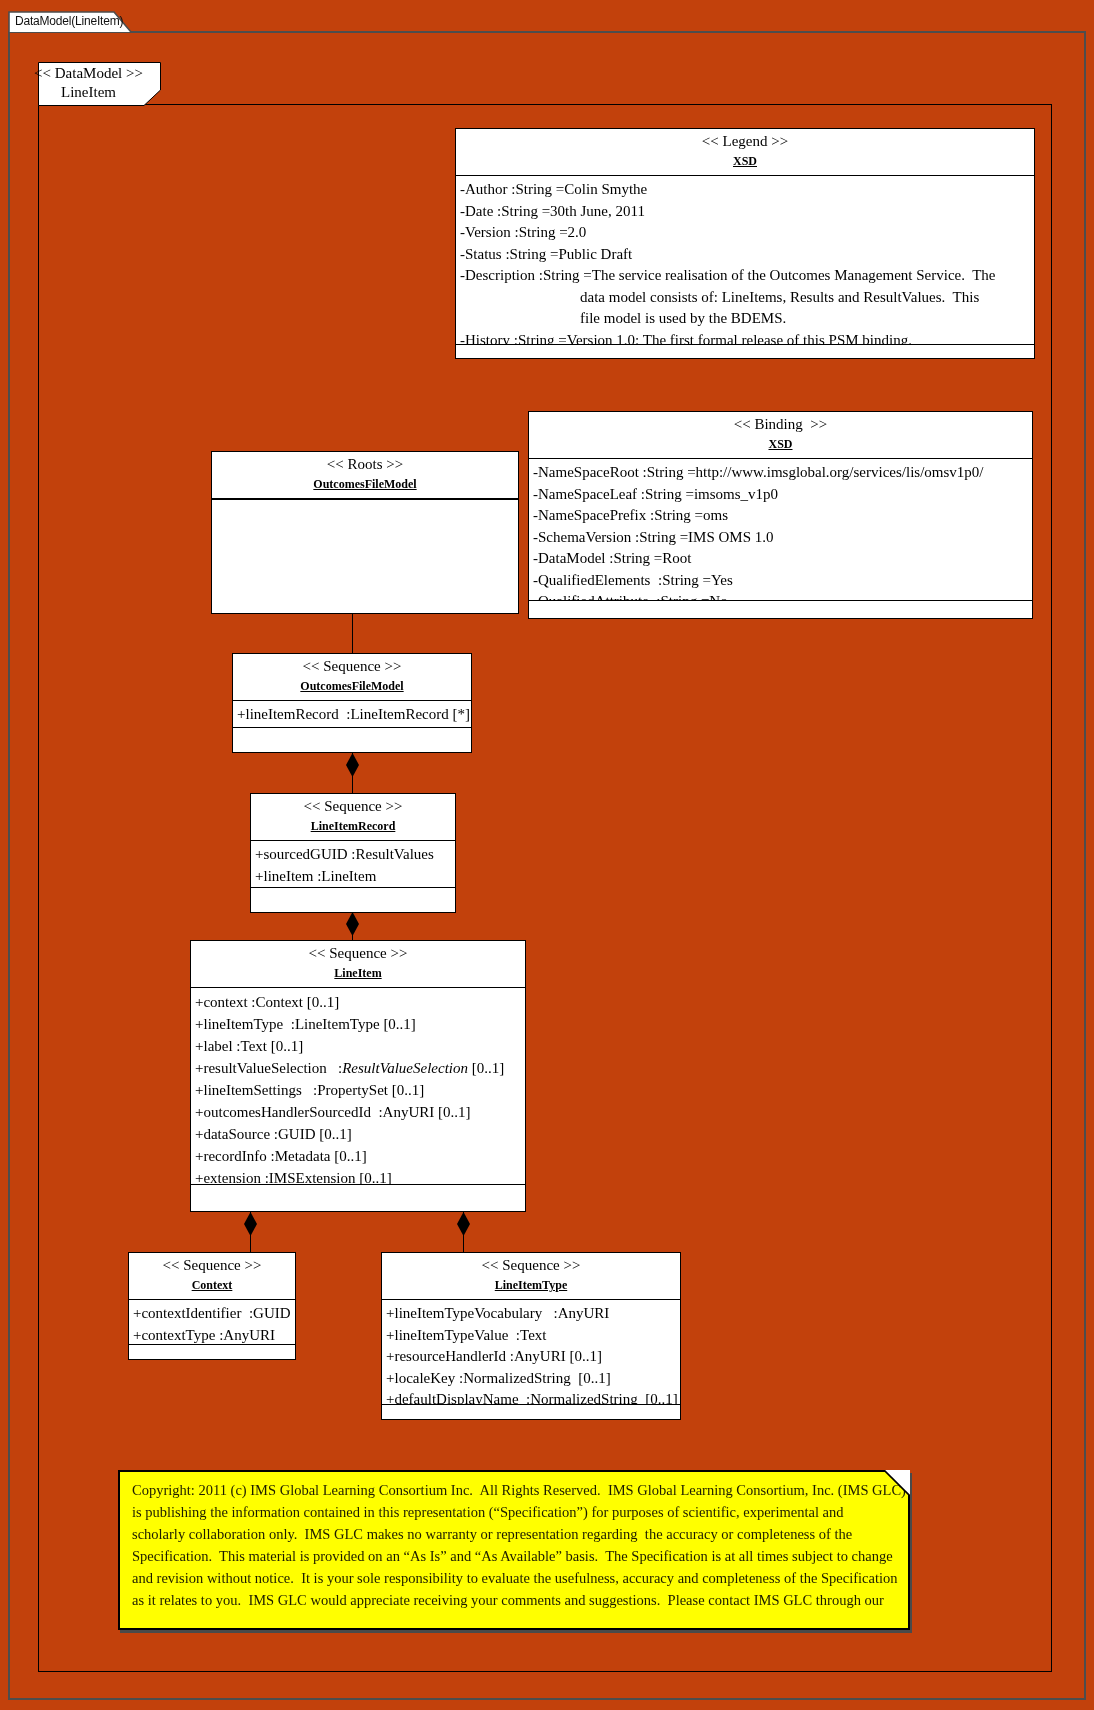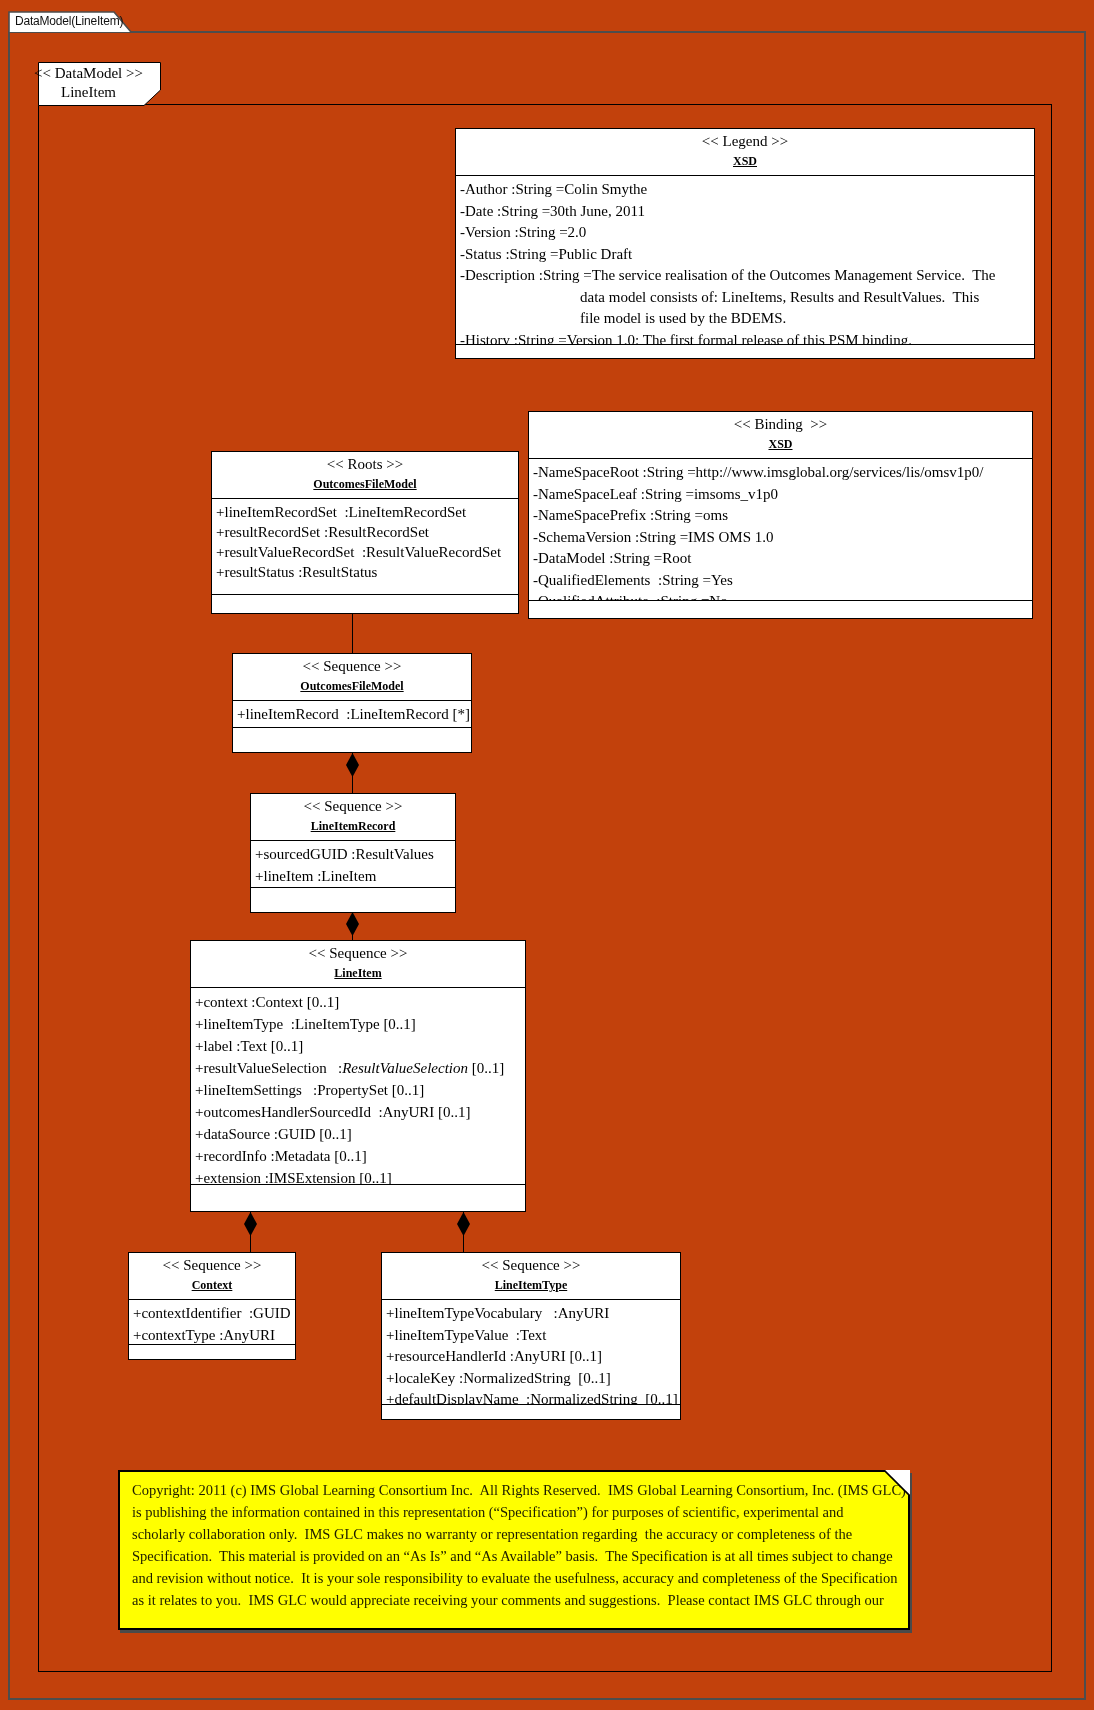--- a/index.html
+++ b/index.html
@@ -119,26 +119,20 @@
       <div class="attr">-QualifiedAttribute  :String =No</div>
     </div>
     <div class="empty-comp"></div>
   </div>
 
   <div class="uml-box" id="box-roots">
     <div class="uml-title">
       <div class="stereo">&lt;&lt; Roots &gt;&gt;</div>
       <div class="cname">OutcomesFileModel</div>
     </div>
-    <div class="uml-attrs">
-      <div class="attr">+lineItemRecordSet  :LineItemRecordSet</div>
-      <div class="attr">+resultRecordSet :ResultRecordSet</div>
-      <div class="attr">+resultValueRecordSet  :ResultValueRecordSet</div>
-      <div class="attr">+resultStatus :ResultStatus</div>
-    </div>
     <div class="empty-comp"></div>
   </div>
 
   <div class="uml-box" id="box-lirs">
     <div class="uml-title">
       <div class="stereo">&lt;&lt; Sequence &gt;&gt;</div>
       <div class="cname">OutcomesFileModel</div>
     </div>
     <div class="uml-attrs">
       <div class="attr">+lineItemRecord  :LineItemRecord [*]</div>

